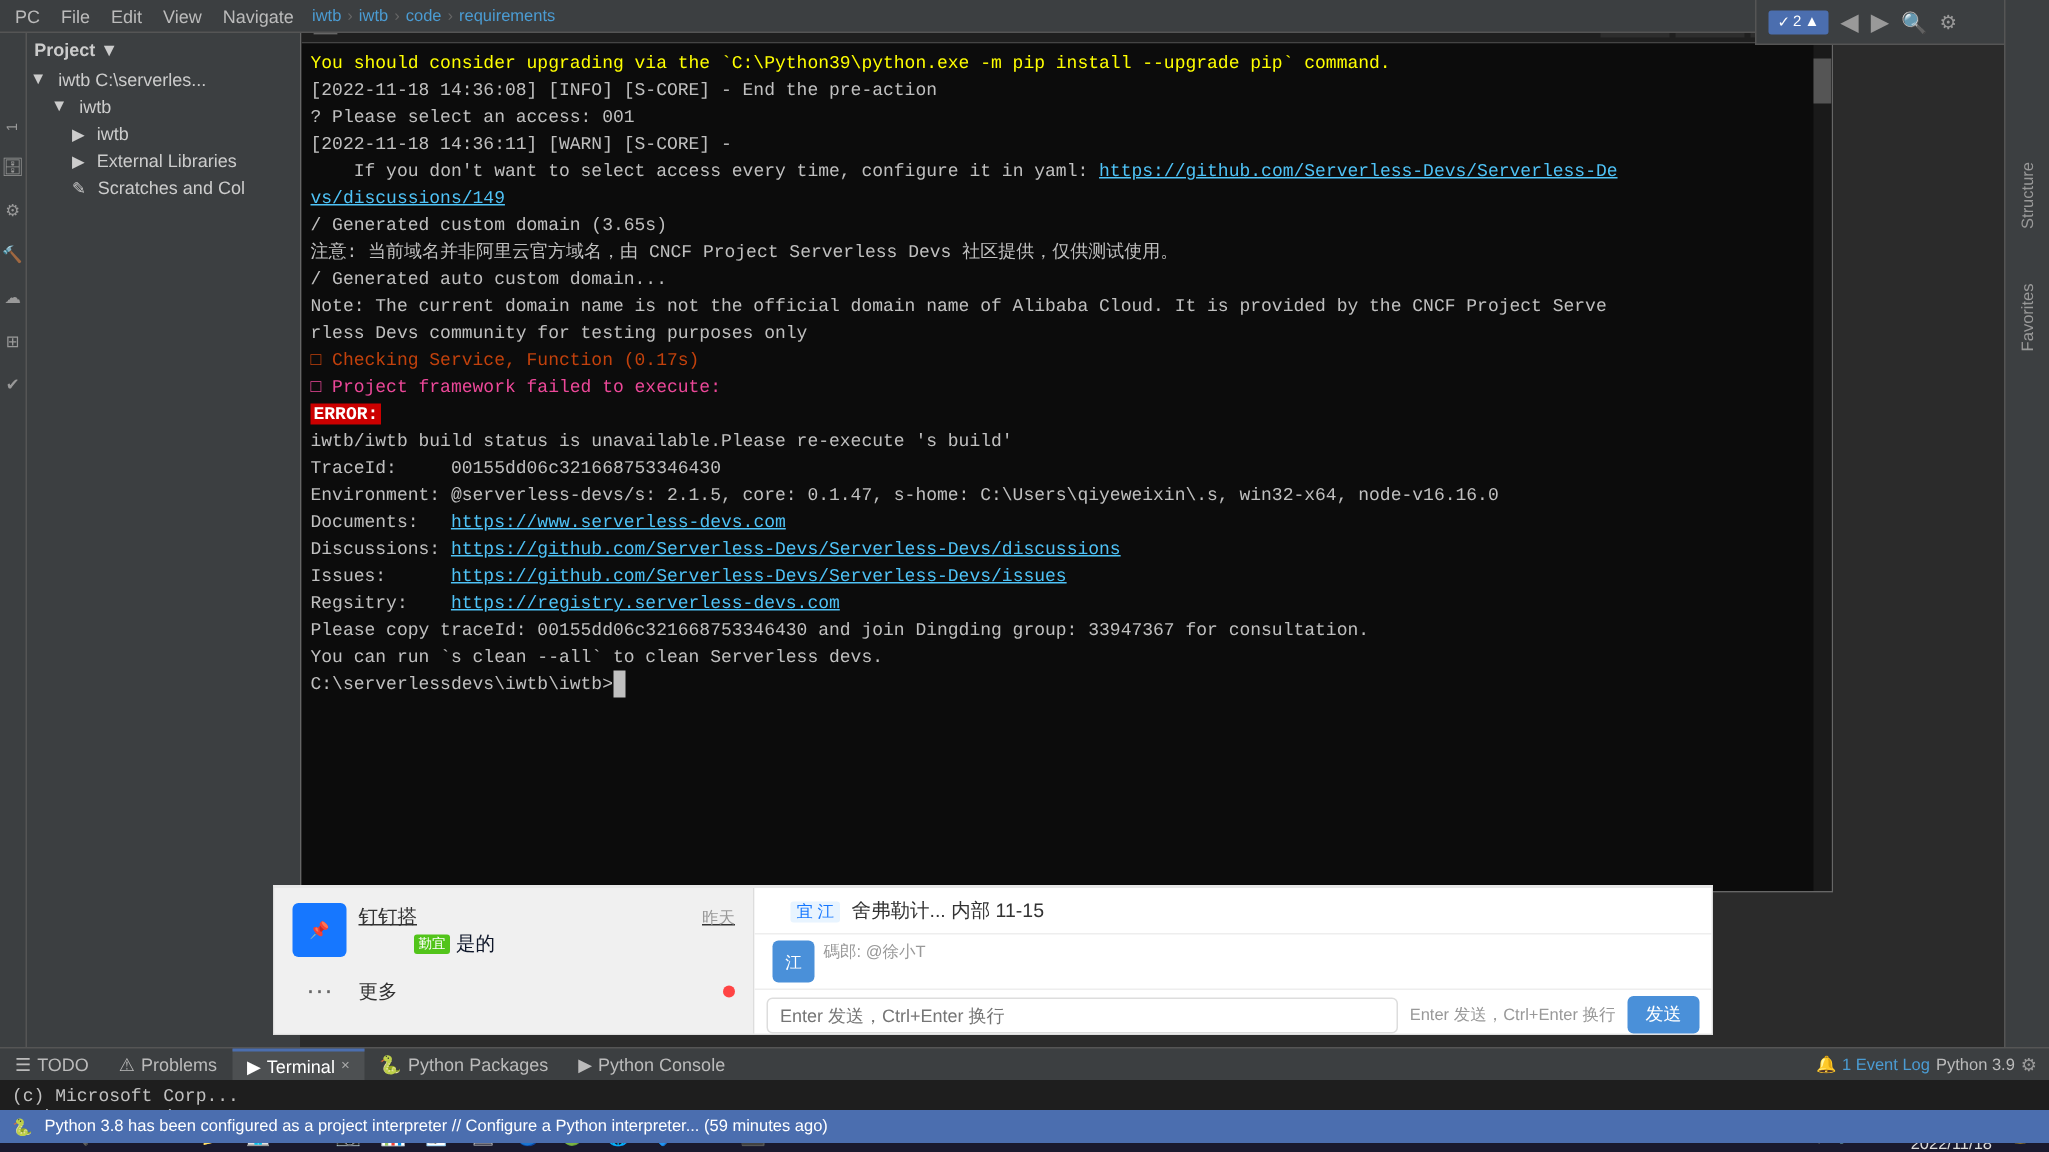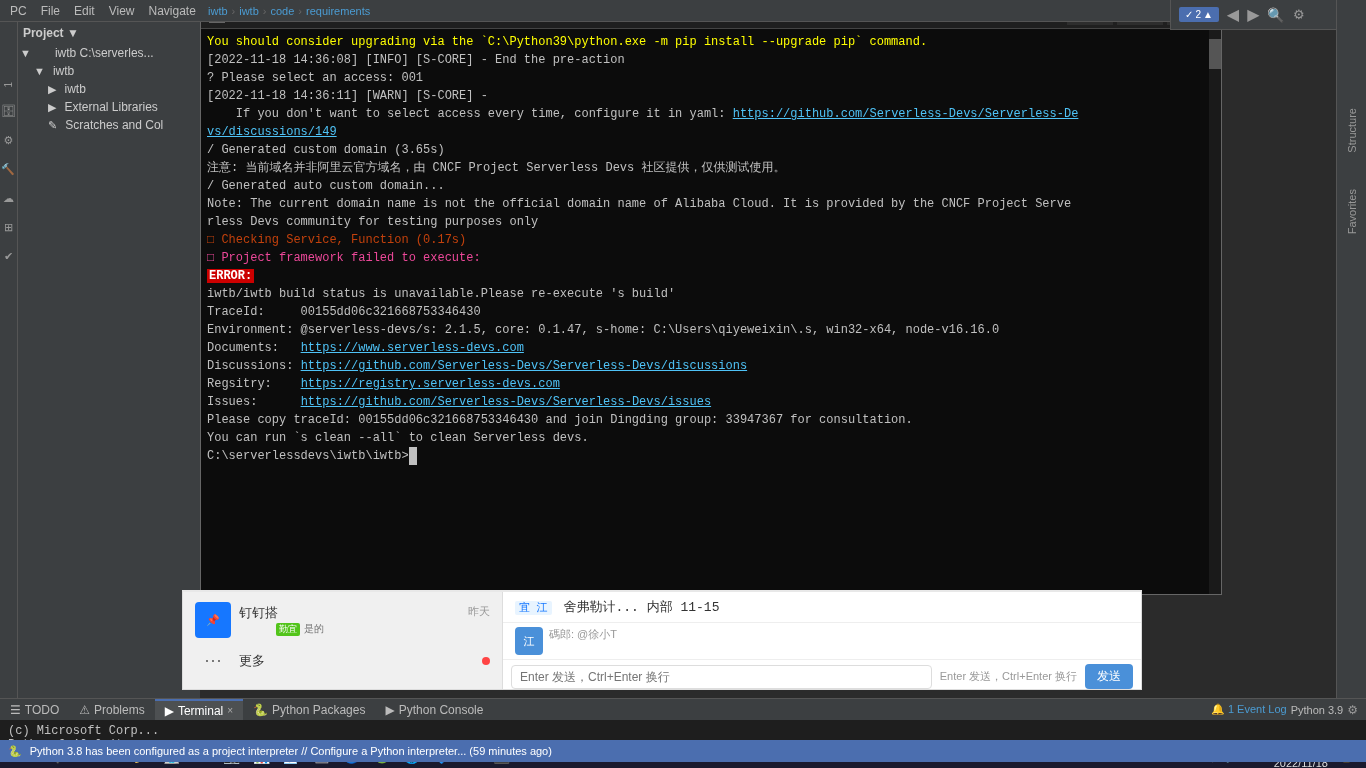--- a/index.html
+++ b/index.html
@@ -174,35 +174,34 @@
       width: 36px; height: 36px;
       border-radius: 4px;
       display: flex; align-items: center; justify-content: center;
       font-size: 14px;
       font-weight: bold;
       color: #fff;
       flex-shrink: 0;
     }
     .dt-item-info { flex: 1; }
     .dt-item-name { font-size: 13px; color: #333; font-weight: 500; }
-    .dt-item-preview { font-size: 10px; color: #737373; }
+    .dt-item-preview { font-size: 13px; color: #0f172a; }
     .dt-item-time { font-size: 11px; color: #999; }
     .dingtalk-right {
       flex: 1;
       background: #fff;
       display: flex;
       flex-direction: column;
     }
     .dt-chat-header {
-      padding: 6px 12px;
+      padding: 6px 24px;
       border-bottom: 1px solid #eee;
       font-size: 13px;
       color: #333;
       font-weight: 500;
-      font-family: Liberation Mono, monospace;
     }
     .dt-chat-body {
       flex: 1;
       padding: 4px 12px;
       font-size: 12px;
       color: #333;
       display: flex;
       align-items: flex-start;
       gap: 6px;
     }
@@ -409,22 +408,22 @@
     <div class="cmd-line cmd-red">□ Project framework failed to execute:</div>
     <div class="cmd-line"></div>
     <div class="cmd-line"><span class="cmd-error-bg">ERROR:</span></div>
     <div class="cmd-line"></div>
     <div class="cmd-line cmd-white">iwtb/iwtb build status is unavailable.Please re-execute 's build'</div>
     <div class="cmd-line"></div>
     <div class="cmd-line cmd-white">TraceId:     00155dd06c321668753346430</div>
     <div class="cmd-line cmd-white">Environment: @serverless-devs/s: 2.1.5, core: 0.1.47, s-home: C:\Users\qiyeweixin\.s, win32-x64, node-v16.16.0</div>
     <div class="cmd-line">Documents:   <span class="cmd-link">https://www.serverless-devs.com</span></div>
     <div class="cmd-line">Discussions: <span class="cmd-link">https://github.com/Serverless-Devs/Serverless-Devs/discussions</span></div>
+    <div class="cmd-line">Issues:      <span class="cmd-link">https://github.com/Serverless-Devs/Serverless-Devs/issues</span></div>
     <div class="cmd-line">Regsitry:    <span class="cmd-link">https://registry.serverless-devs.com</span></div>
-    <div class="cmd-line">Issues:      <span class="cmd-link">https://github.com/Serverless-Devs/Serverless-Devs/issues</span></div>
     <div class="cmd-line"></div>
     <div class="cmd-line cmd-white">Please copy traceId: 00155dd06c321668753346430 and join Dingding group: 33947367 for consultation.</div>
     <div class="cmd-line cmd-white">You can run `s clean --all` to clean Serverless devs.</div>
     <div class="cmd-line"></div>
     <div class="cmd-line cmd-prompt">C:\serverlessdevs\iwtb\iwtb&gt;<span style="background:#c0c0c0;width:8px;display:inline-block;">&nbsp;</span></div>
   </div>
   <div class="cmd-scrollbar">
     <div class="cmd-scrollbar-thumb"></div>
   </div>
 </div>
@@ -448,21 +447,21 @@
 </div>
 
 <div class="project-panel">
   <div class="project-header">
     <span style="display:flex;align-items:center;gap:4px;">
       <span style="font-size:11px;">▼</span> Project ▼
     </span>
   </div>
   <div class="tree-item indent1">
     <span class="icon">▼</span>
-    <span style="margin-left:20px;color:#ccc;">iwtb C:\serverles...</span>
+    <span style="margin-left:4px;color:#ccc;">iwtb C:\serverles...</span>
   </div>
   <div class="tree-item indent2">
     <span class="icon">▼</span>
     <span style="margin-left:4px;color:#ccc;">iwtb</span>
   </div>
   <div class="tree-item indent3">
     <span class="icon">▶</span>
     <span style="margin-left:4px;color:#ccc;">iwtb</span>
   </div>
   <div class="tree-item indent3">
@@ -503,21 +502,21 @@
 </div>
 
 <div class="dingtalk-overlay">
   <div class="dingtalk-left">
 
     <div class="dingtalk-item">
       <div class="dt-avatar" style="background:#1677ff;font-size:11px;">
         📌
       </div>
       <div class="dt-item-info">
-        <div style="display:flex;justify-content:space-between;align-items:flex-start;">
+        <div style="display:flex;justify-content:space-between;align-items:center;text-decoration:underline;">
           <span class="dt-item-name">钉钉搭</span>
           <span class="dt-item-time">昨天</span>
         </div>
         <div style="display:flex;justify-content:space-between;align-items:center;">
           <span style="display:flex;align-items:center;gap:4px;padding-left:37px;">
             <span style="background:#52c41a;color:#fff;font-size:9px;padding:0 3px;border-radius:2px;">勤宜</span>
             <span class="dt-item-preview">是的</span>
           </span>
         </div>
       </div>

